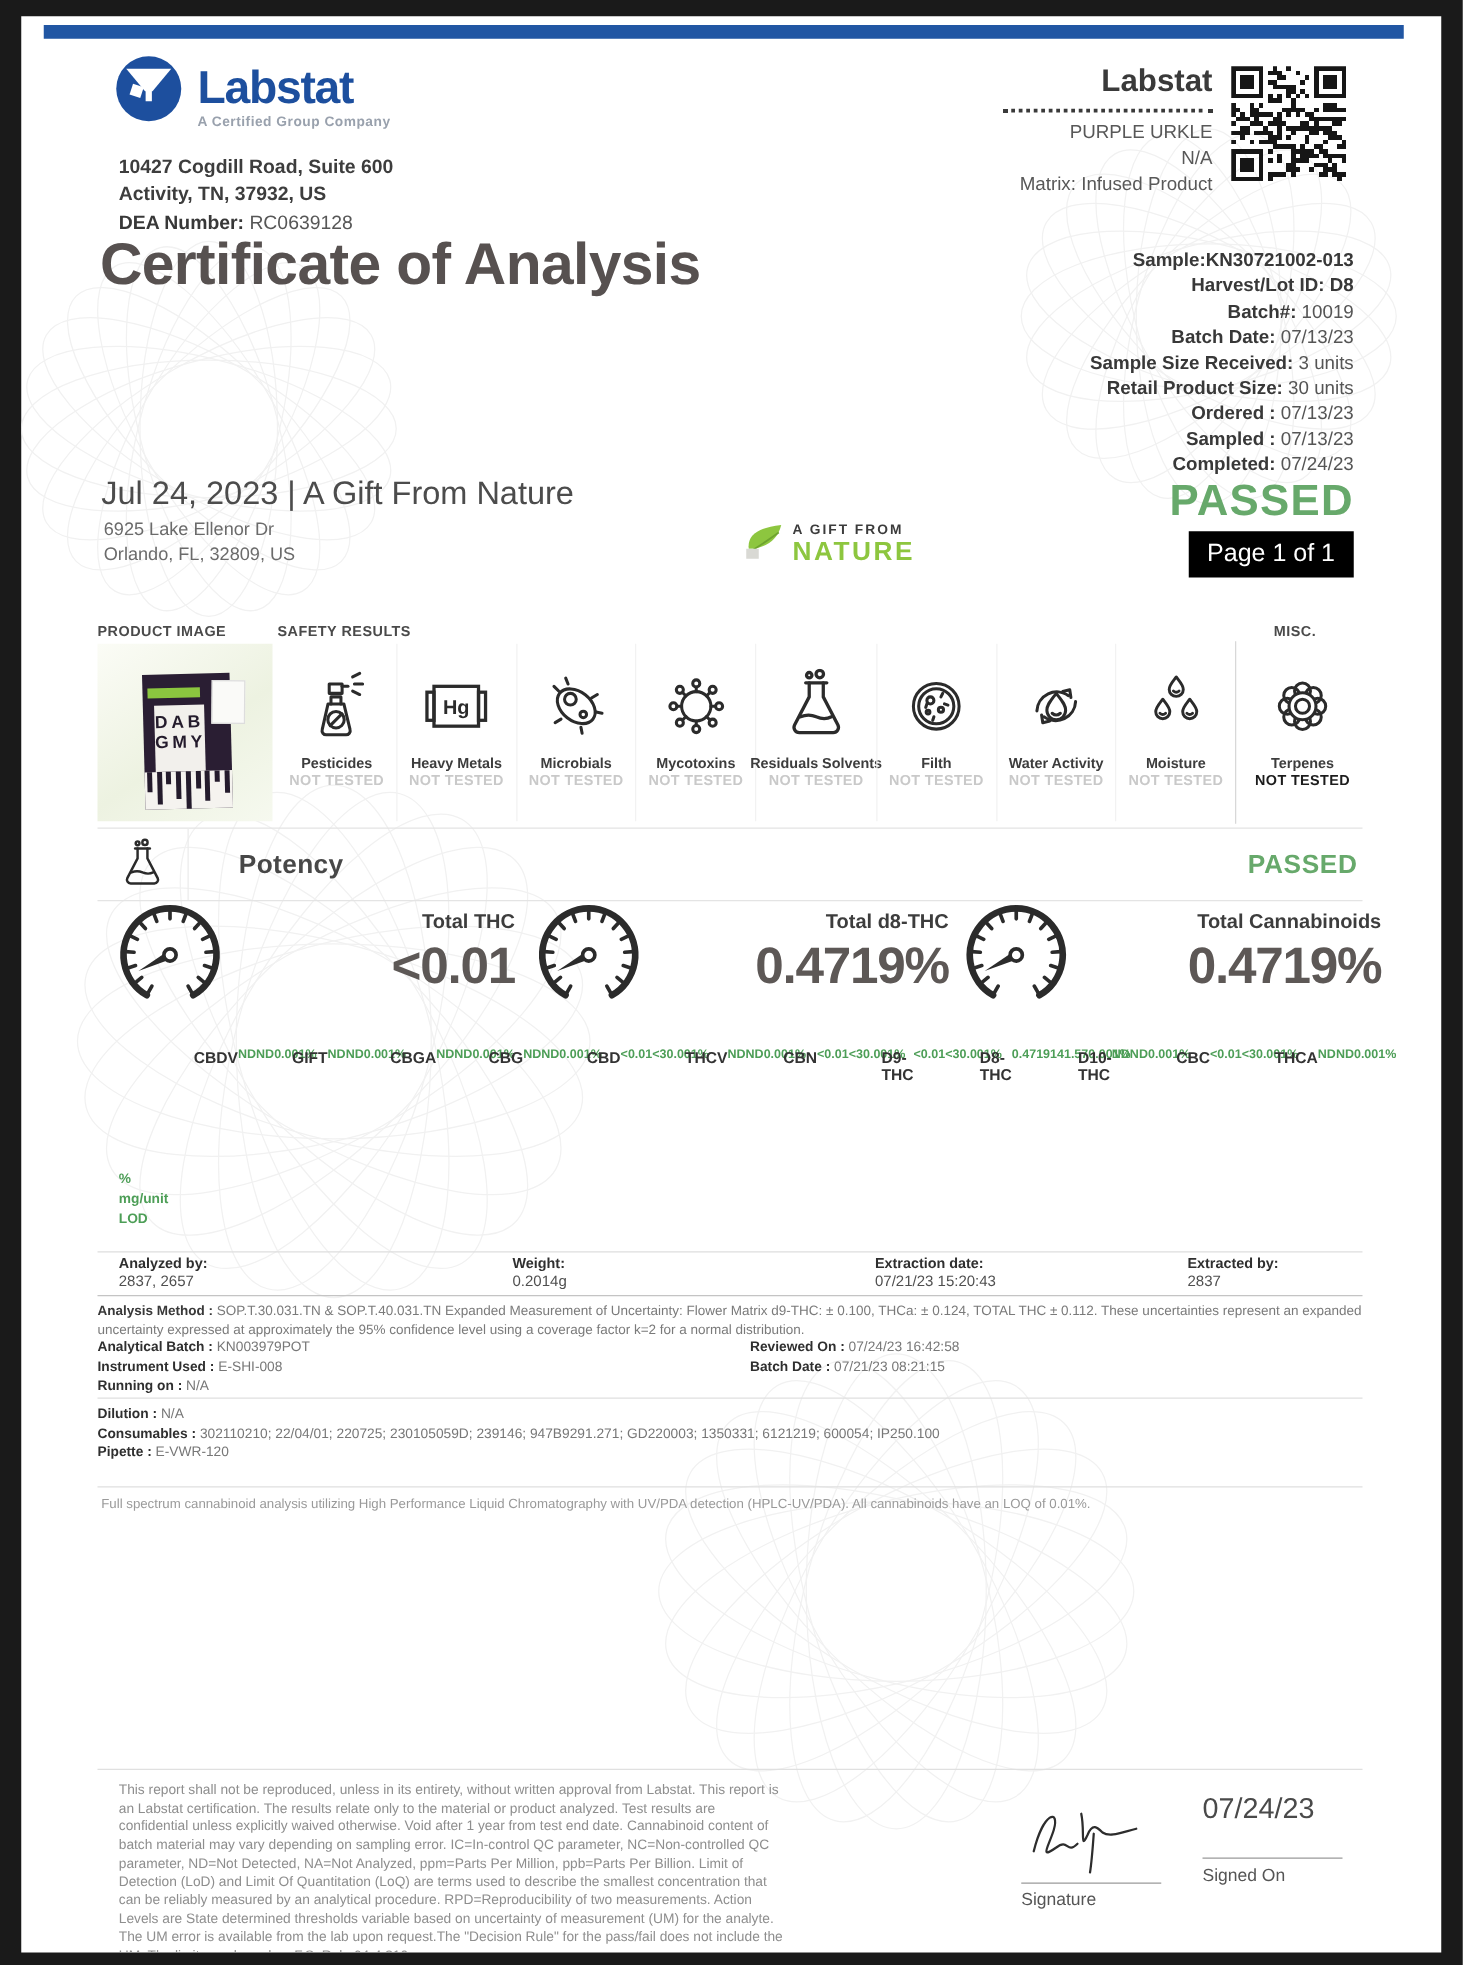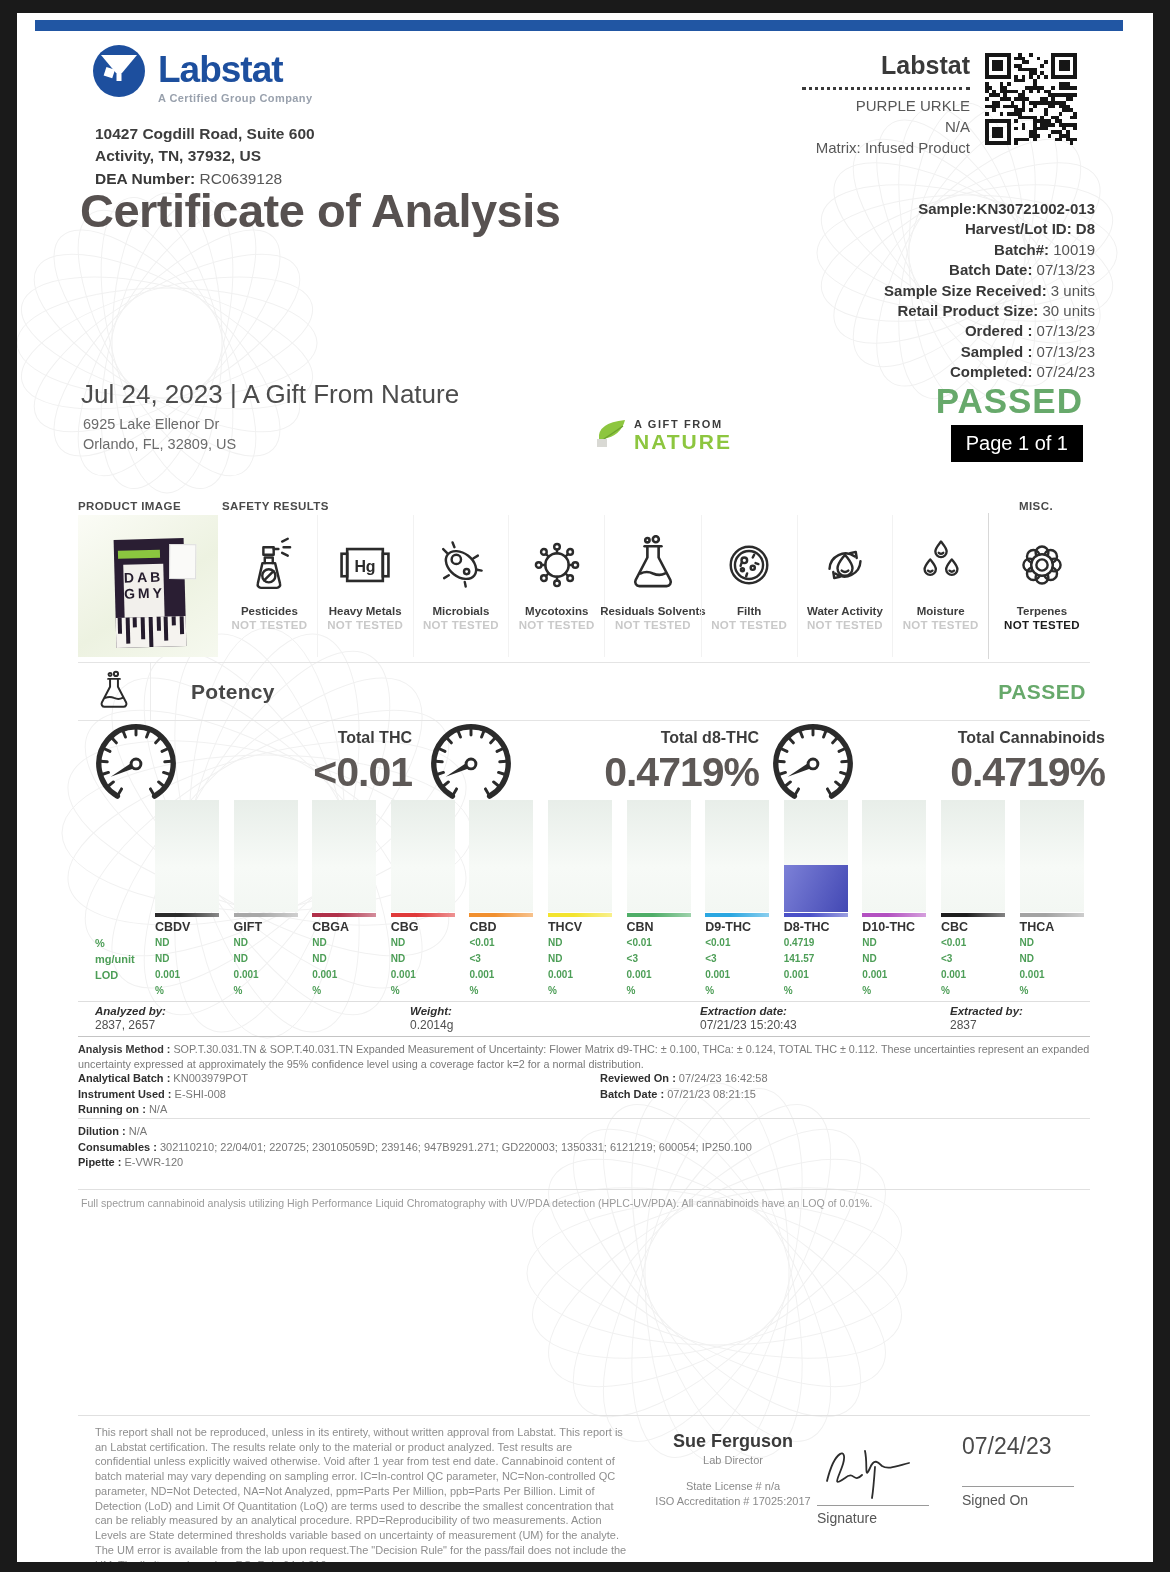--- a/index.html
+++ b/index.html
@@ -16,21 +16,21 @@
   .lab-tagline{font-size:11px;color:#99a1ad;font-weight:bold;margin-top:4px;letter-spacing:.4px;}
   .lab-address{left:78px;top:110px;font-size:15.5px;font-weight:bold;color:#3d3d3d;line-height:1.45;}
   .lab-address .val{font-weight:normal;color:#575757;}
   .sample-head{top:38px;right:183px;text-align:right;}
   .sh-name{font-size:25px;font-weight:bold;color:#3a3a3a;}
   .sh-dots{border-bottom:3px dotted #3a3a3a;width:168px;margin:7px 0 5px auto;}
   .sh-line{font-size:15px;color:#585858;line-height:1.4;}
   .qr{left:968px;top:40px;width:92px;height:92px;}
   .coa-title{left:63px;top:170px;font-size:47px;font-weight:bold;color:#575150;letter-spacing:-.5px;}
   
-  .sample-info{right:58px;top:186px;text-align:right;font-size:15px;line-height:1.36;}
+  .sample-info{right:70px;top:186px;text-align:right;font-size:15px;line-height:1.36;}
   .il-l{font-weight:bold;color:#383838;white-space:pre;}
   .il-v{color:#555;white-space:pre;}
   .il.strong .il-v{font-weight:bold;color:#383838;}
   .overall-passed{right:70px;top:368px;font-size:35px;font-weight:bold;color:var(--pass_green,#67a96b);letter-spacing:1px;}
   .page-box{right:70px;top:412px;background:#000;color:#fff;font-size:20px;padding:7px 15px;}
   
   .client-head{left:64px;top:366px;font-size:26px;color:#4c4c4c;}
   .client-addr{left:66px;top:402px;font-size:14.5px;color:#6b6b6b;line-height:1.35;}
   .gift-logo{left:578px;top:404px;display:flex;align-items:center;gap:3px;}
   .gift-text{line-height:1;}
@@ -66,33 +66,33 @@
   .pot-title{font-size:21px;font-weight:bold;color:#474747;margin-left:40px;letter-spacing:.3px;}
   .pot-pass{margin-left:auto;margin-right:4px;font-size:21px;font-weight:bold;color:var(--pass_green,#67a96b);letter-spacing:.5px;}
   .gauge-slot{position:absolute;width:112px;height:90px;}
   #gs1{left:63px;top:704px;} #gs2{left:398px;top:704px;} #gs3{left:740px;top:704px;}
   .gauge-text{position:absolute;text-align:right;}
   #gt1{left:175px;top:716px;width:220px;} #gt2{left:498px;top:716px;width:244px;} #gt3{left:836px;top:716px;width:252px;}
   .g-label{font-size:16px;font-weight:bold;color:#3d3d3d;}
   .g-value{font-size:41px;font-weight:bold;color:#5d5856;margin-top:2px;letter-spacing:-1px;}
   
   .chart{left:138px;top:787px;display:flex;gap:14.6px;}
-  .ccol{width:64px;display:flex;flex-direction:column;}
+  .ccol{width:64px;display:flex;flex-direction:row;margin-top:36px;}
   .btrack{height:112px;position:relative;background:linear-gradient(to bottom,#e8eee9,#f7faf7 60%,#f3f7f3);}
   .bfill{position:absolute;bottom:0;left:0;right:0;}
   .bfill::after{content:"";position:absolute;inset:0;background:linear-gradient(115deg,rgba(255,255,255,.28),rgba(0,0,0,.10));}
   .bline{height:4px;margin-top:1px;position:relative;}
   .bline::after{content:"";position:absolute;inset:0;background:linear-gradient(to right,rgba(255,255,255,0) 40%,rgba(255,255,255,.45));}
   .cname{font-size:12.5px;font-weight:bold;color:#333;margin-top:3px;height:15px;}
   .cval{font-size:10px;font-weight:bold;color:var(--value_green,#4d9e57);line-height:16px;}
   .row-labels{left:78px;top:922px;font-size:11px;font-weight:bold;color:var(--value_green,#4d9e57);line-height:16px;}
   
   .meta-row{left:61px;top:988px;width:1012px;height:34px;border-top:1px solid #dedede;border-bottom:1px solid #c4c4c4;}
   .mblock{position:absolute;top:3px;}
-  .mb-l{font-size:11.5px;font-weight:bold;color:#2f2f2f;font-style:italic;}
+  .mb-l{font-size:11.5px;font-weight:bold;color:#2f2f2f;}
   .mb-v{font-size:12px;color:#4f4f4f;margin-top:1px;}
   .method{left:61px;top:1029px;width:1012px;font-size:10.8px;color:#7a7a7a;line-height:1.4;}
   .kv{font-size:11px;line-height:15.5px;color:#777;}
   .kv .kv-l{font-weight:bold;color:#2f2f2f;white-space:pre;}
   .batch-left{left:61px;top:1058px;}
   .batch-right{left:583px;top:1058px;}
   .sep{height:1px;background:#e0e0e0;width:1012px;left:61px;}
   #sep1{top:1105px;} #sep2{top:1176px;} #sep3{top:1402px;}
   .prep{left:61px;top:1111px;}
   .note{left:64px;top:1184px;width:1000px;font-size:10.6px;color:#9a9a9a;}
@@ -941,28 +941,20 @@
       <div class="kv"><span class="kv-l">Dilution : </span><span class="kv-v">N/A</span></div>
       <div class="kv"><span class="kv-l">Consumables : </span><span class="kv-v">302110210; 22/04/01; 220725; 230105059D; 239146; 947B9291.271; GD220003; 1350331; 6121219; 600054; IP250.100</span></div>
       <div class="kv"><span class="kv-l">Pipette : </span><span class="kv-v">E-VWR-120</span></div>
     </div>
   <div class="el sep" id="sep2"></div>
   <div class="el note">Full spectrum cannabinoid analysis utilizing High Performance Liquid Chromatography with UV/PDA detection (HPLC-UV/PDA). All cannabinoids have an LOQ of 0.01%.</div>
 
   <div class="el sep" id="sep3"></div>
   <div class="el disclaimer">This report shall not be reproduced, unless in its entirety, without written approval from Labstat. This report is an Labstat certification. The results relate only to the material or product analyzed. Test results are confidential unless explicitly waived otherwise. Void after 1 year from test end date. Cannabinoid content of batch material may vary depending on sampling error. IC=In-control QC parameter, NC=Non-controlled QC parameter, ND=Not Detected, NA=Not Analyzed, ppm=Parts Per Million, ppb=Parts Per Billion. Limit of Detection (LoD) and Limit Of Quantitation (LoQ) are terms used to describe the smallest concentration that can be reliably measured by an analytical procedure. RPD=Reproducibility of two measurements. Action Levels are State determined thresholds variable based on uncertainty of measurement (UM) for the analyte. The UM error is available from the lab upon request.The "Decision Rule" for the pass/fail does not include the UM. The limits are based on F.S. Rule 64-4.310.</div>
 
-  <div class="el signer">
-    <div class="signer-name">Sue Ferguson</div>
-    <div class="signer-title">Lab Director</div>
-    <div class="signer-lic">
-      <div>State License # n/a</div>
-      <div>ISO Accreditation # 17025:2017</div>
-    </div>
-  </div>
 
   <div class="el sig-block">
     <svg width="104" height="62" viewBox="0 0 104 62">
         <path d="M10 44 C18 12 31 10 26 27 C22 40 14 51 28 41 C38 33 36 47 45 38 M48 14 C51 28 47 44 53 31 C57 21 61 25 65 29 C71 33 80 29 92 26 M58 30 C57 44 56 55 55 61" fill="none" stroke="#2d2d2d" stroke-width="1.8" stroke-linecap="round"></path>
       </svg>
     <div class="sig-line">Signature</div>
   </div>
 
   <div class="el date-block">
     <div class="date-val">07/24/23</div>

